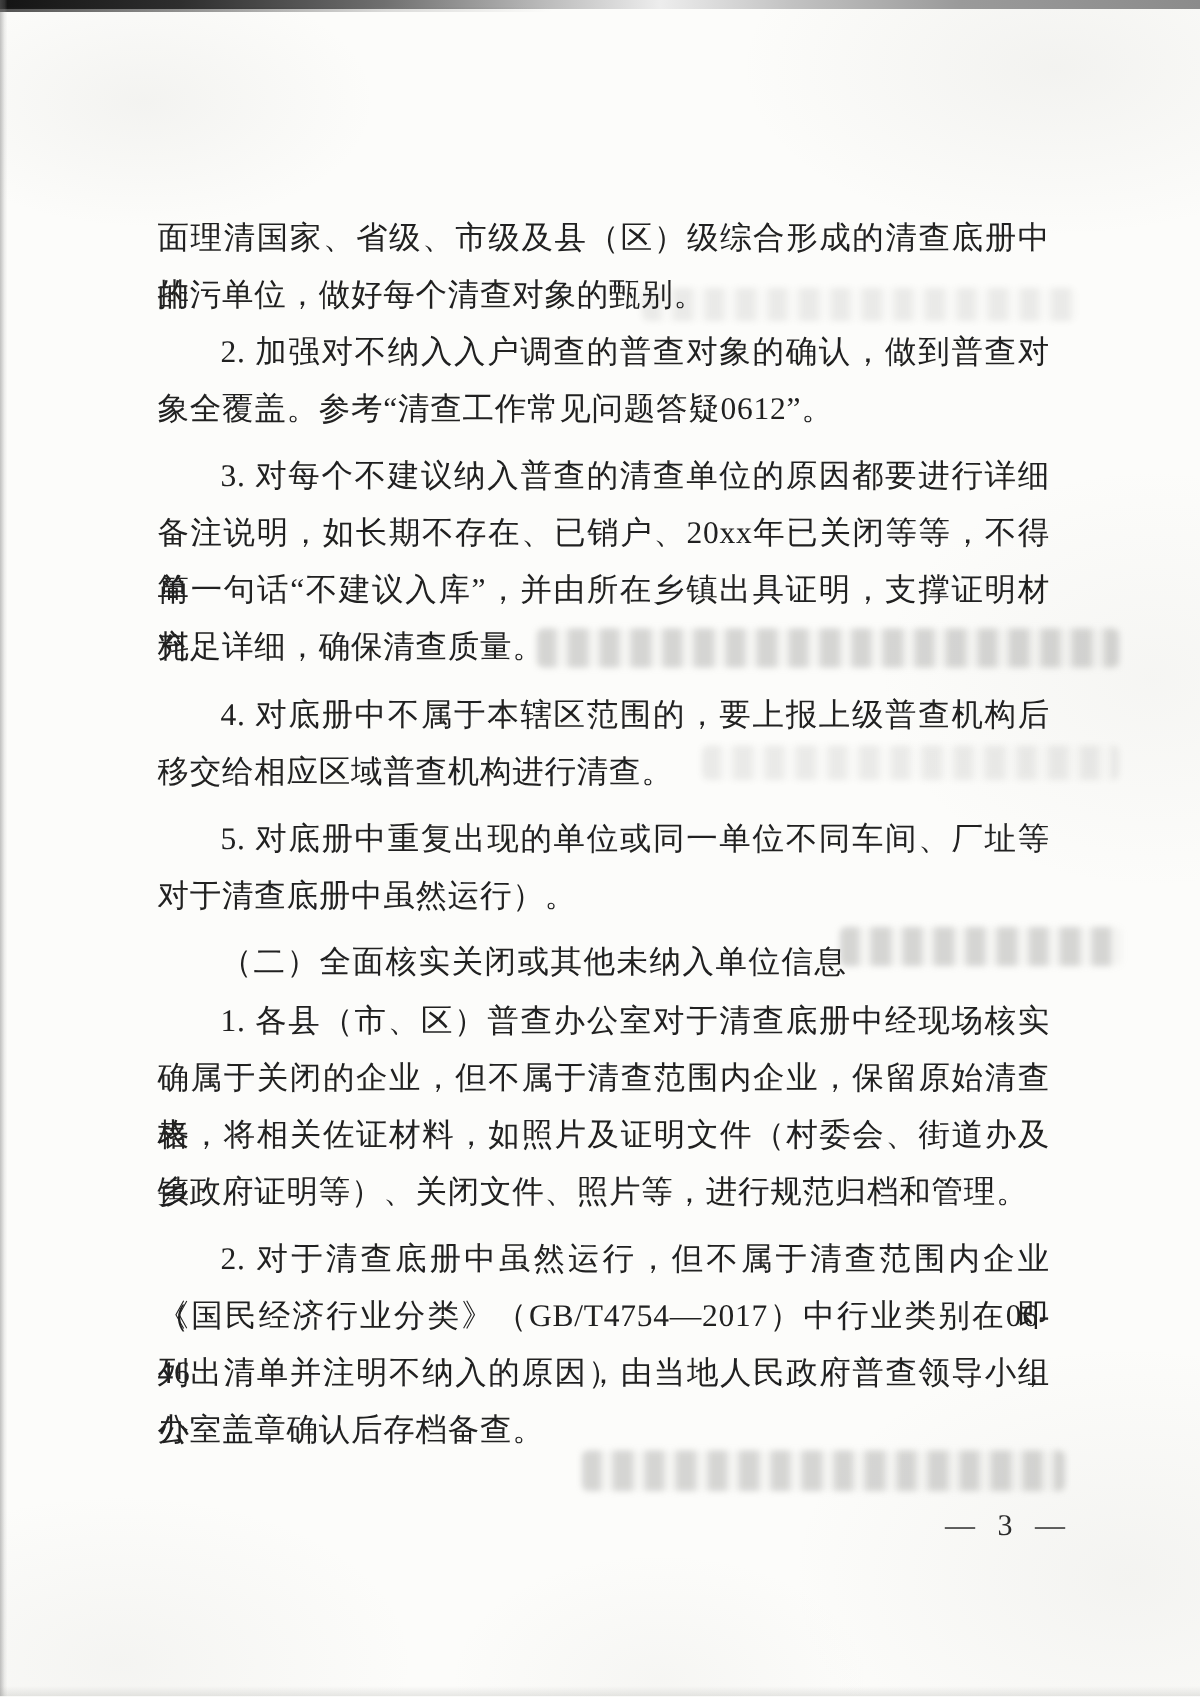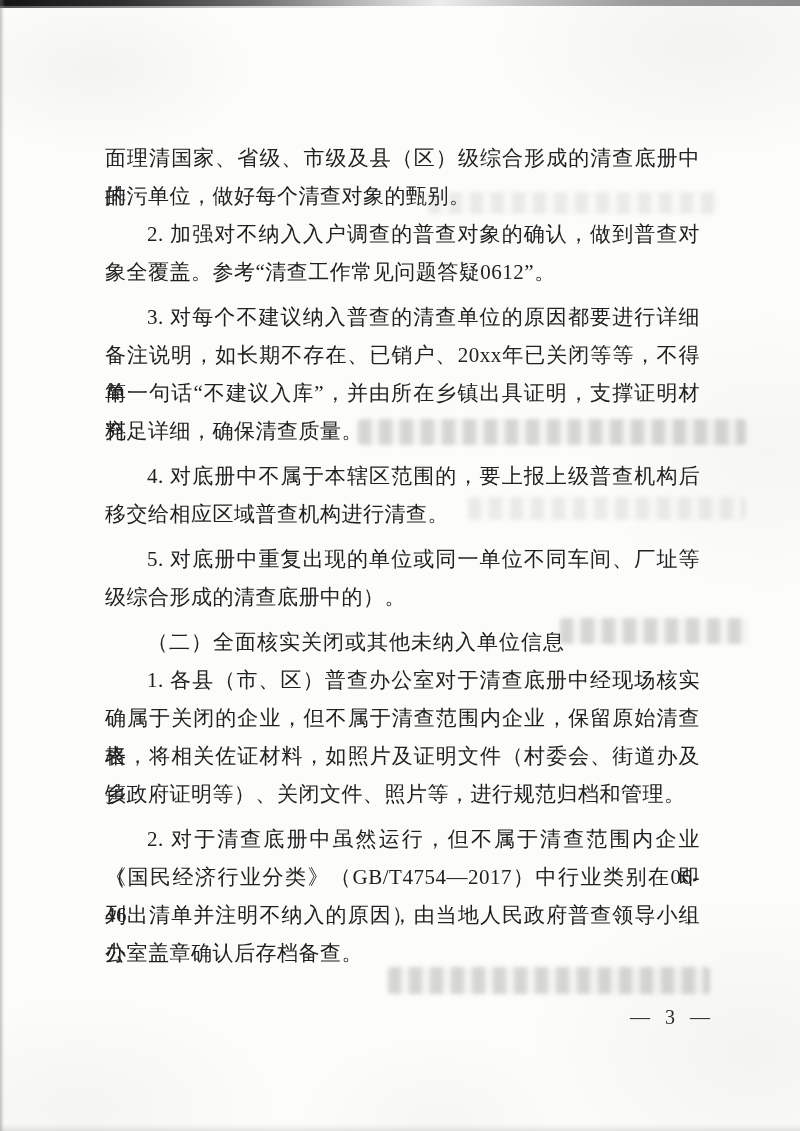--- a/index.html
+++ b/index.html
@@ -125,21 +125,21 @@
       <div class="line">充足详细，确保清查质量。</div>
     </div>
 
     <div class="para gap">
       <div class="line ind full">4. 对底册中不属于本辖区范围的，要上报上级普查机构后</div>
       <div class="line">移交给相应区域普查机构进行清查。</div>
     </div>
 
     <div class="para gap">
       <div class="line ind full">5. 对底册中重复出现的单位或同一单位不同车间、厂址等</div>
-      <div class="line">级综合形成的清查底册中的）。</div>
+      <div class="line">对于清查底册中虽然运行）。</div>
     </div>
 
     <div class="para">
       <div class="line ind head">（二）全面核实关闭或其他未纳入单位信息</div>
     </div>
 
     <div class="para gap">
       <div class="line ind full">1. 各县（市、区）普查办公室对于清查底册中经现场核实</div>
       <div class="line full">确属于关闭的企业，但不属于清查范围内企业，保留原始清查表</div>
       <div class="line full">格，将相关佐证材料，如照片及证明文件（村委会、街道办及乡</div>

